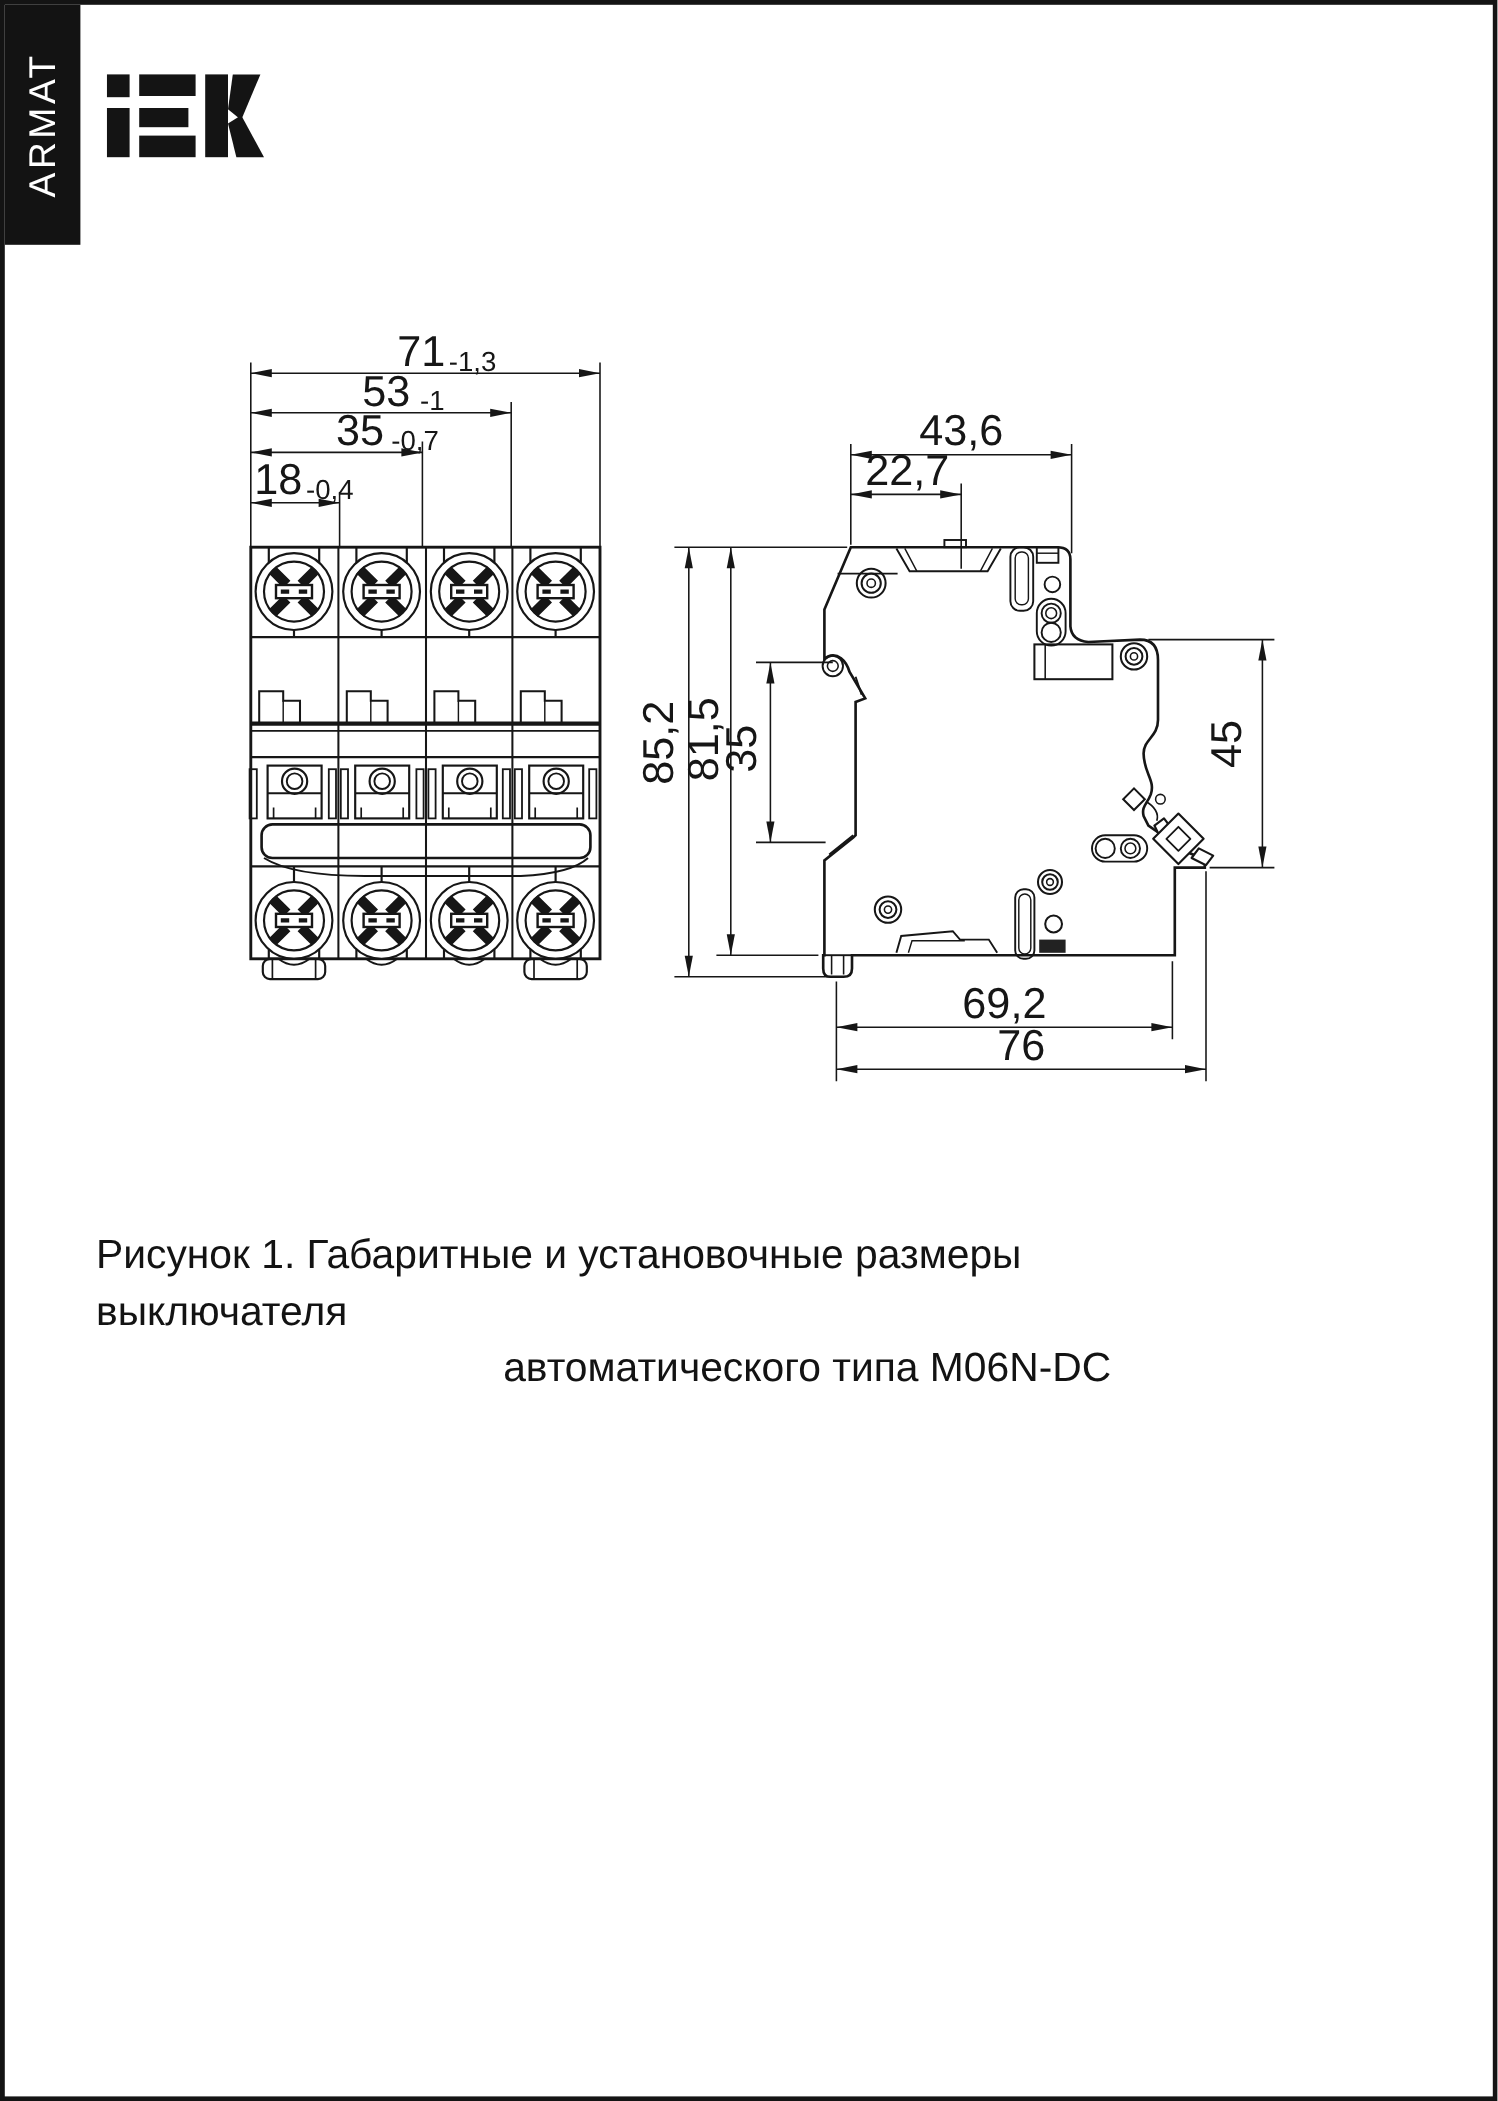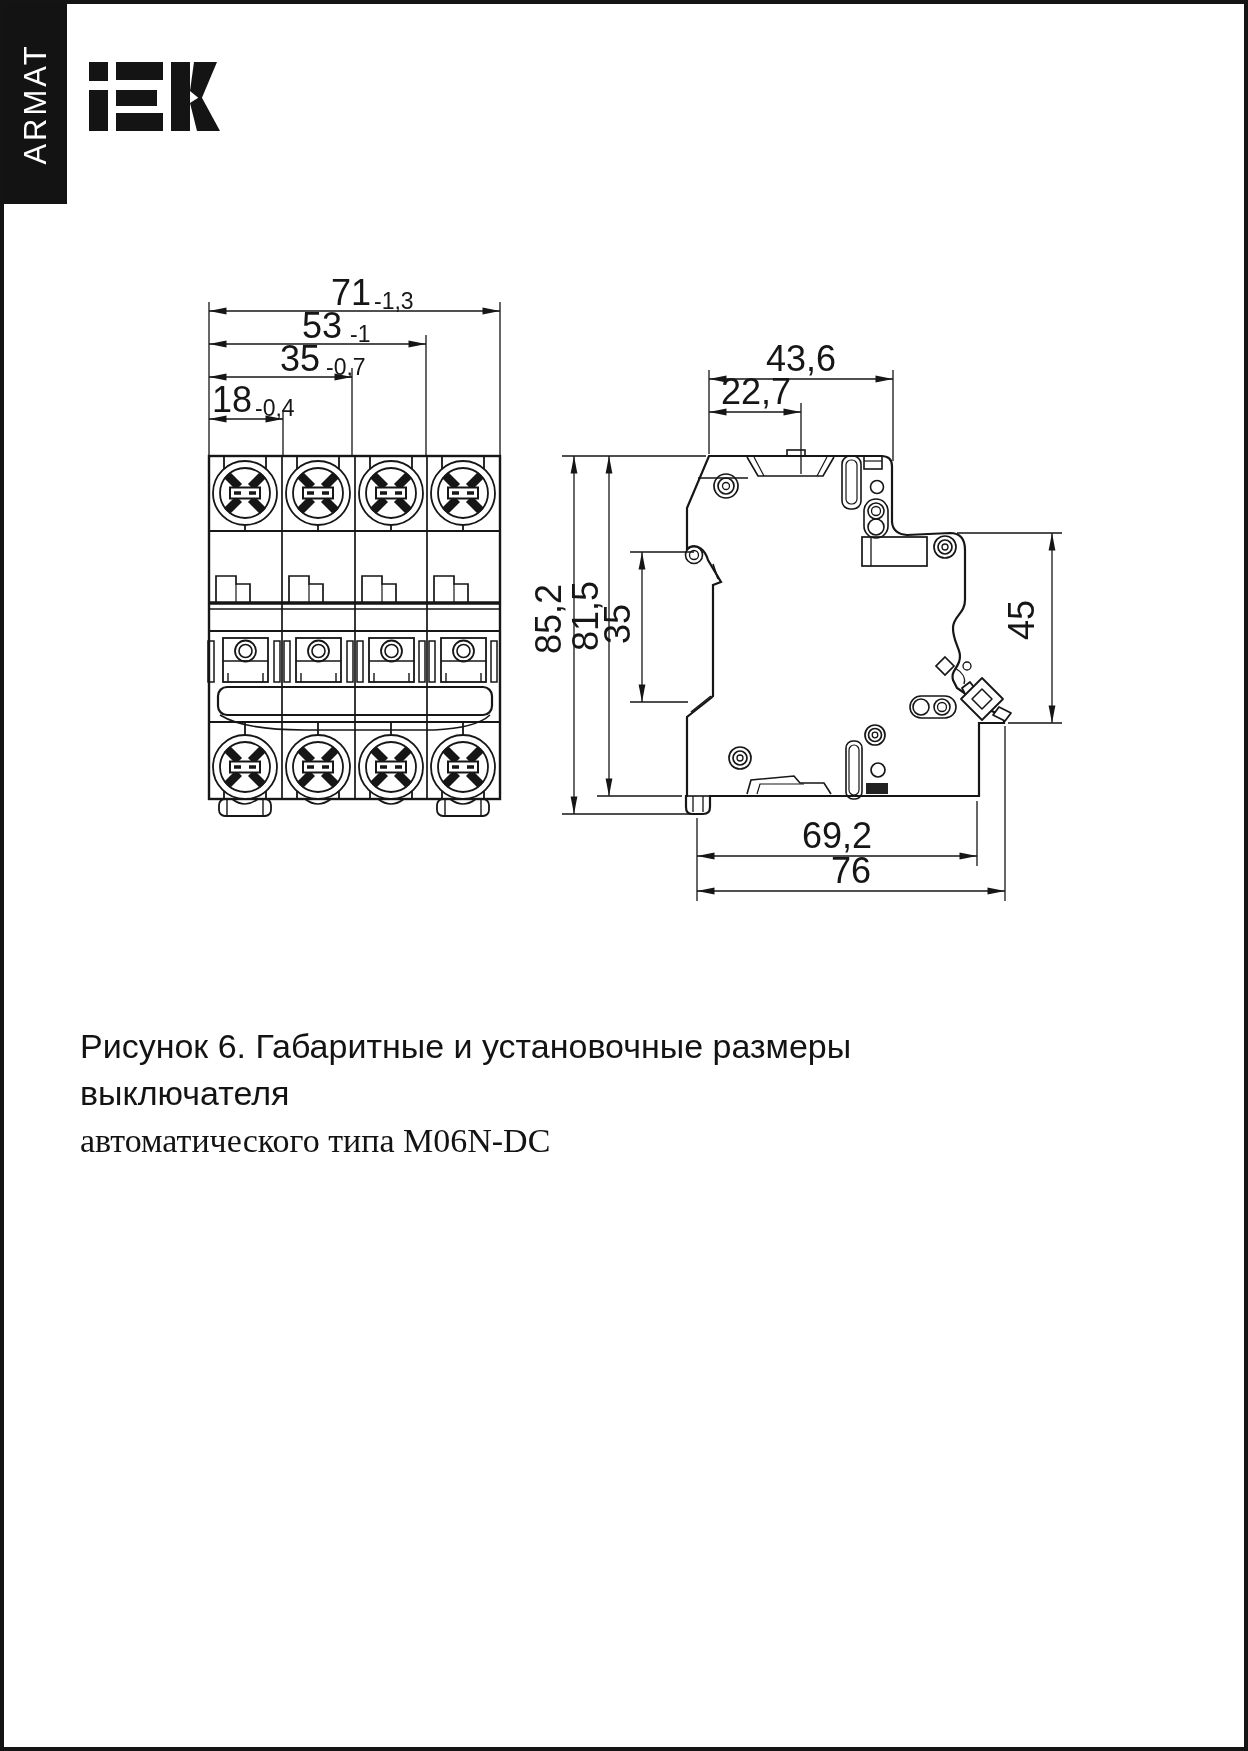--- a/index.html
+++ b/index.html
@@ -16,21 +16,21 @@
     display:block;transform:rotate(-90deg);color:#fff;
     font-size:31px;letter-spacing:3px;font-weight:400;white-space:nowrap;
   }
   .logo{position:absolute;left:85px;top:56px;}
   .sr-only{position:absolute;width:1px;height:1px;overflow:hidden;clip:rect(0 0 0 0);white-space:nowrap;}
   .drawing{position:absolute;left:0;top:0;}
   .caption{
     position:absolute;left:76px;top:1019px;width:846px;
     font-size:34px;line-height:47px;color:#131313;
   }
-  .caption .l2{text-align:left;font-family:Liberation Serif, serif;}
+  .caption .l2{text-align:right;}
   svg text{font-family:"Liberation Sans", sans-serif;fill:#161616;}
   .dimtxt{font-size:36px;}
   .toltxt{font-size:23px;}
 </style>
 </head>
 <body>
 
 <div class="page">
 
   <div class="brand-bar">
@@ -277,17 +277,17 @@
         <text class="dimtxt" x="594" y="612" text-anchor="middle" transform="rotate(-90 594 612)">81,5</text>
         <text class="dimtxt" x="626" y="620" text-anchor="middle" transform="rotate(-90 626 620)">35</text>
         <text class="dimtxt" x="1030" y="616" text-anchor="middle" transform="rotate(-90 1030 616)">45</text>
         <text class="dimtxt" x="833" y="844" text-anchor="middle">69,2</text>
         <text class="dimtxt" x="847" y="879" text-anchor="middle">76</text>
       </g>
     </g>
   </svg>
 
   <div class="caption">
-    <div class="l1">Рисунок 6. Габаритные и установочные размеры выключателя</div>
+    <div class="l1">Рисунок 1. Габаритные и установочные размеры выключателя</div>
     <div class="l2">автоматического типа M06N-DC</div>
   </div>
 
 </div>
 
 </body></html>

